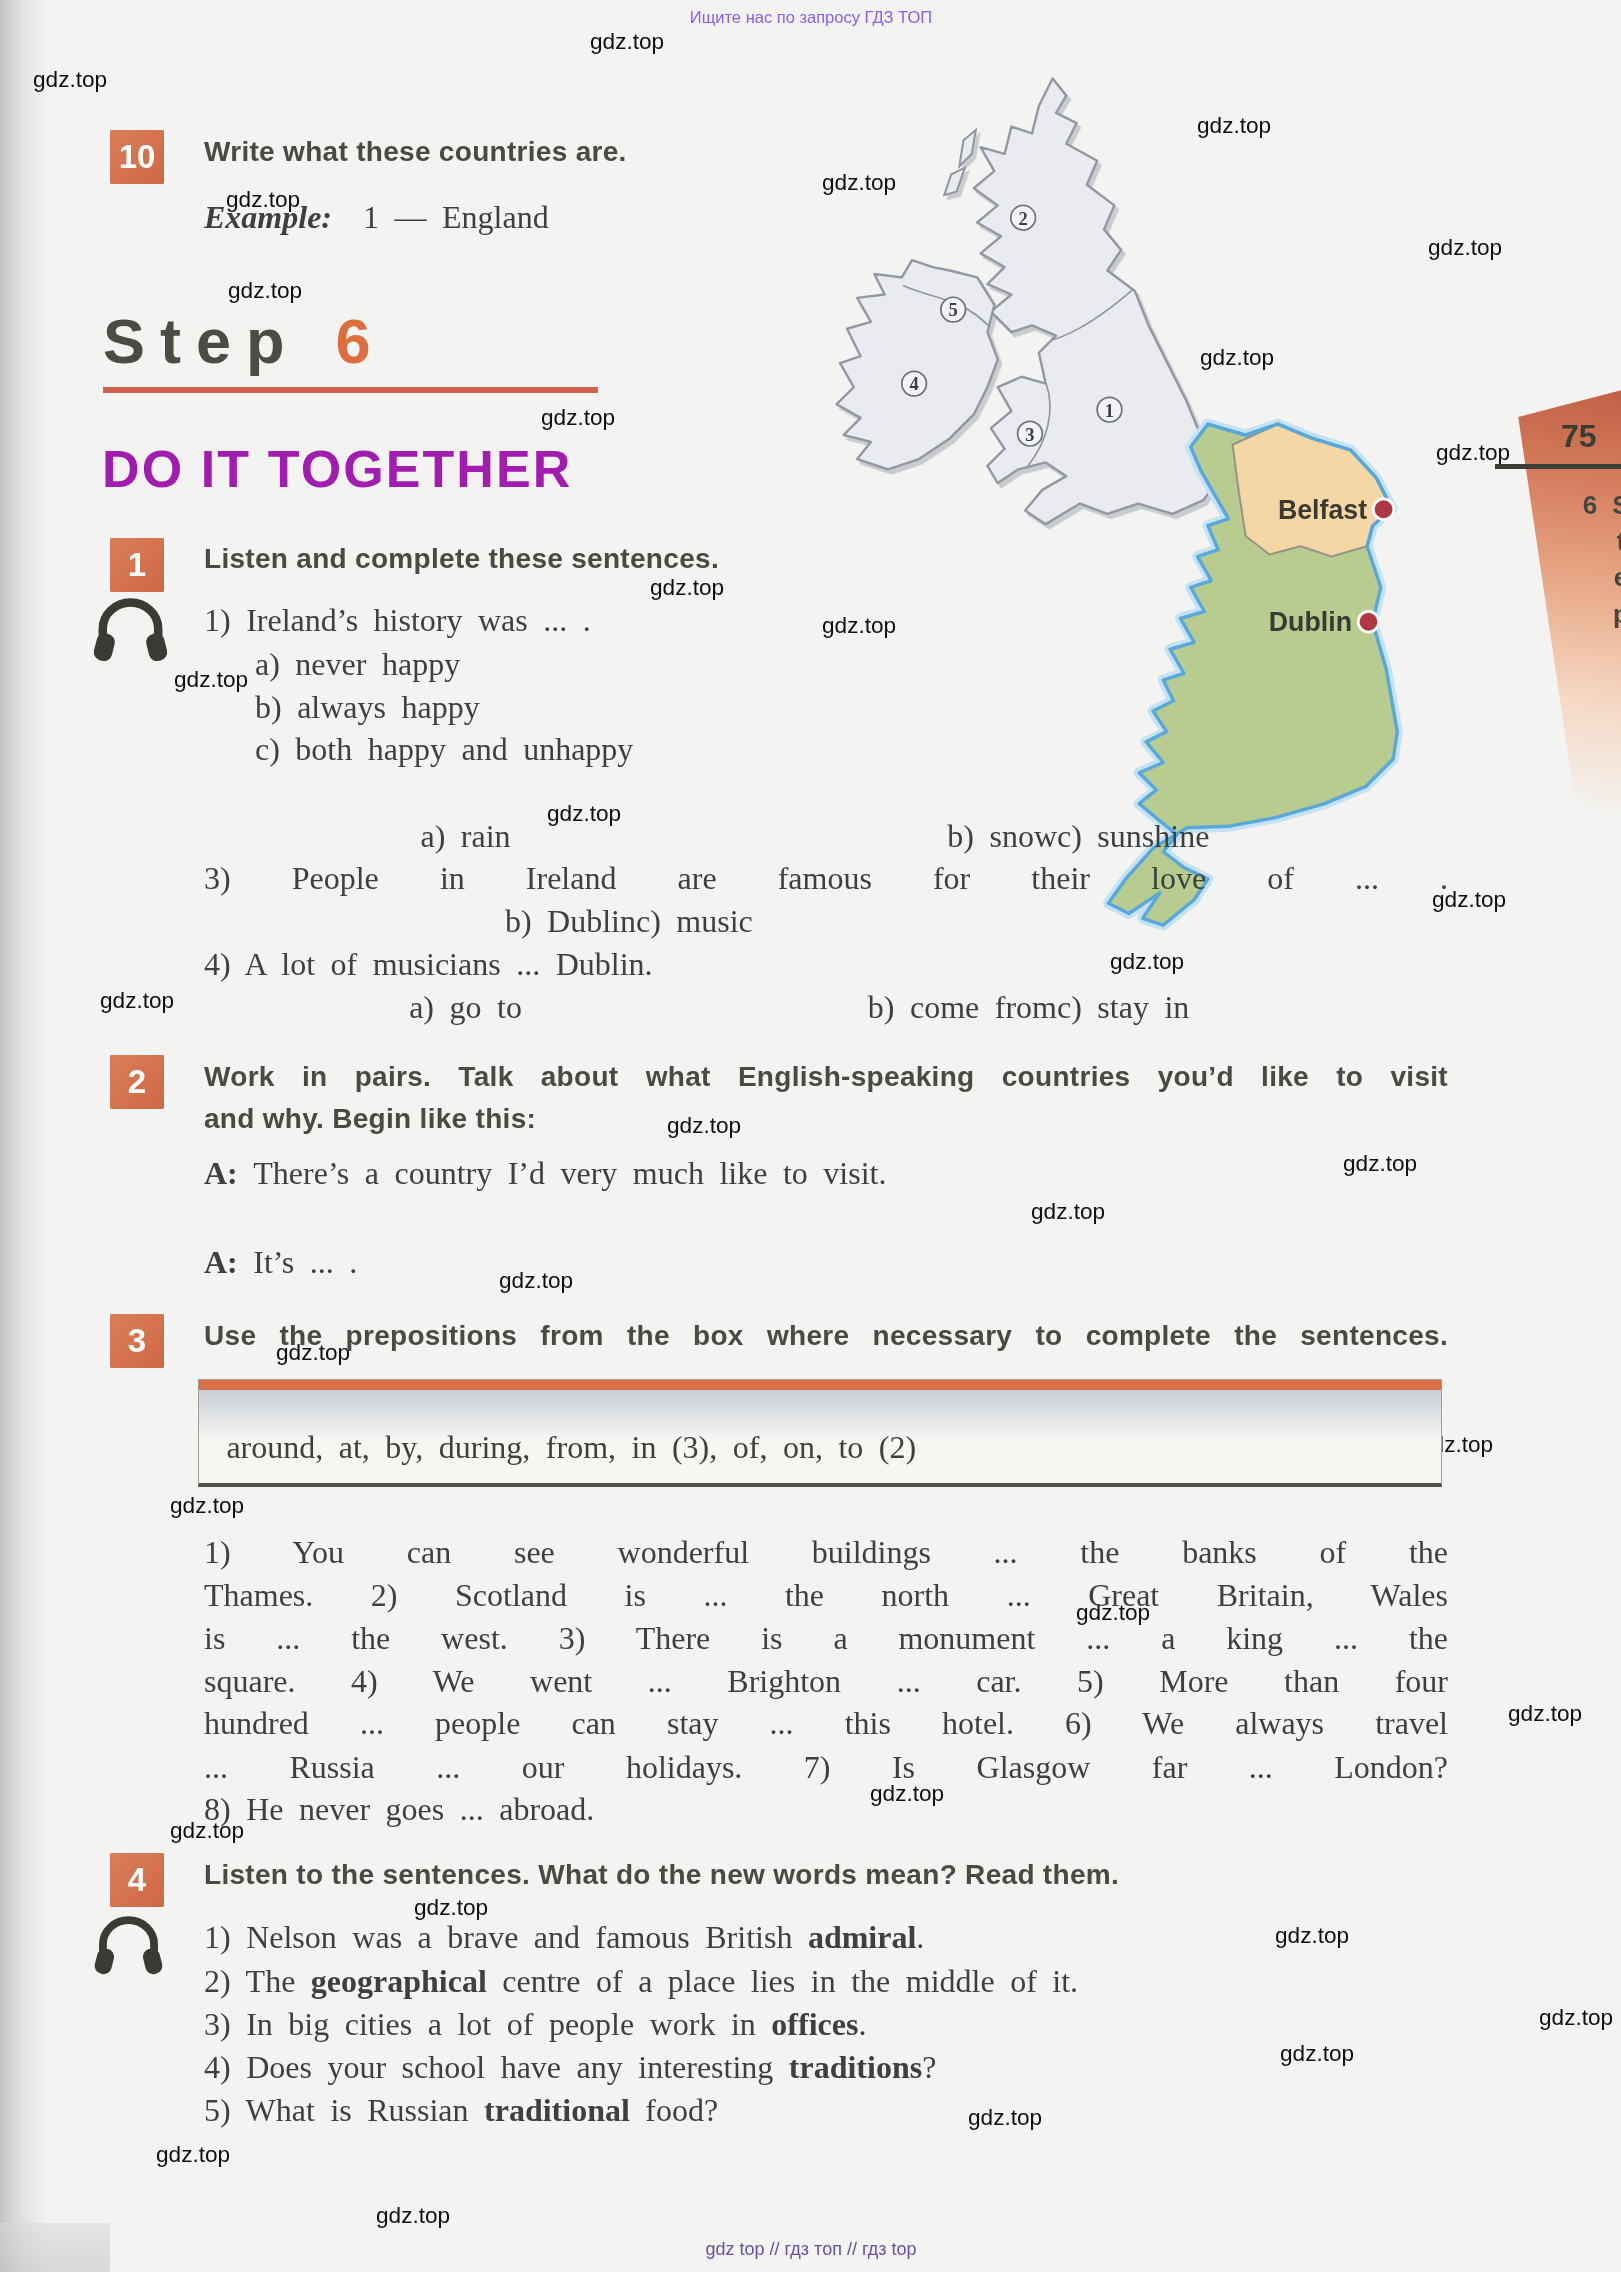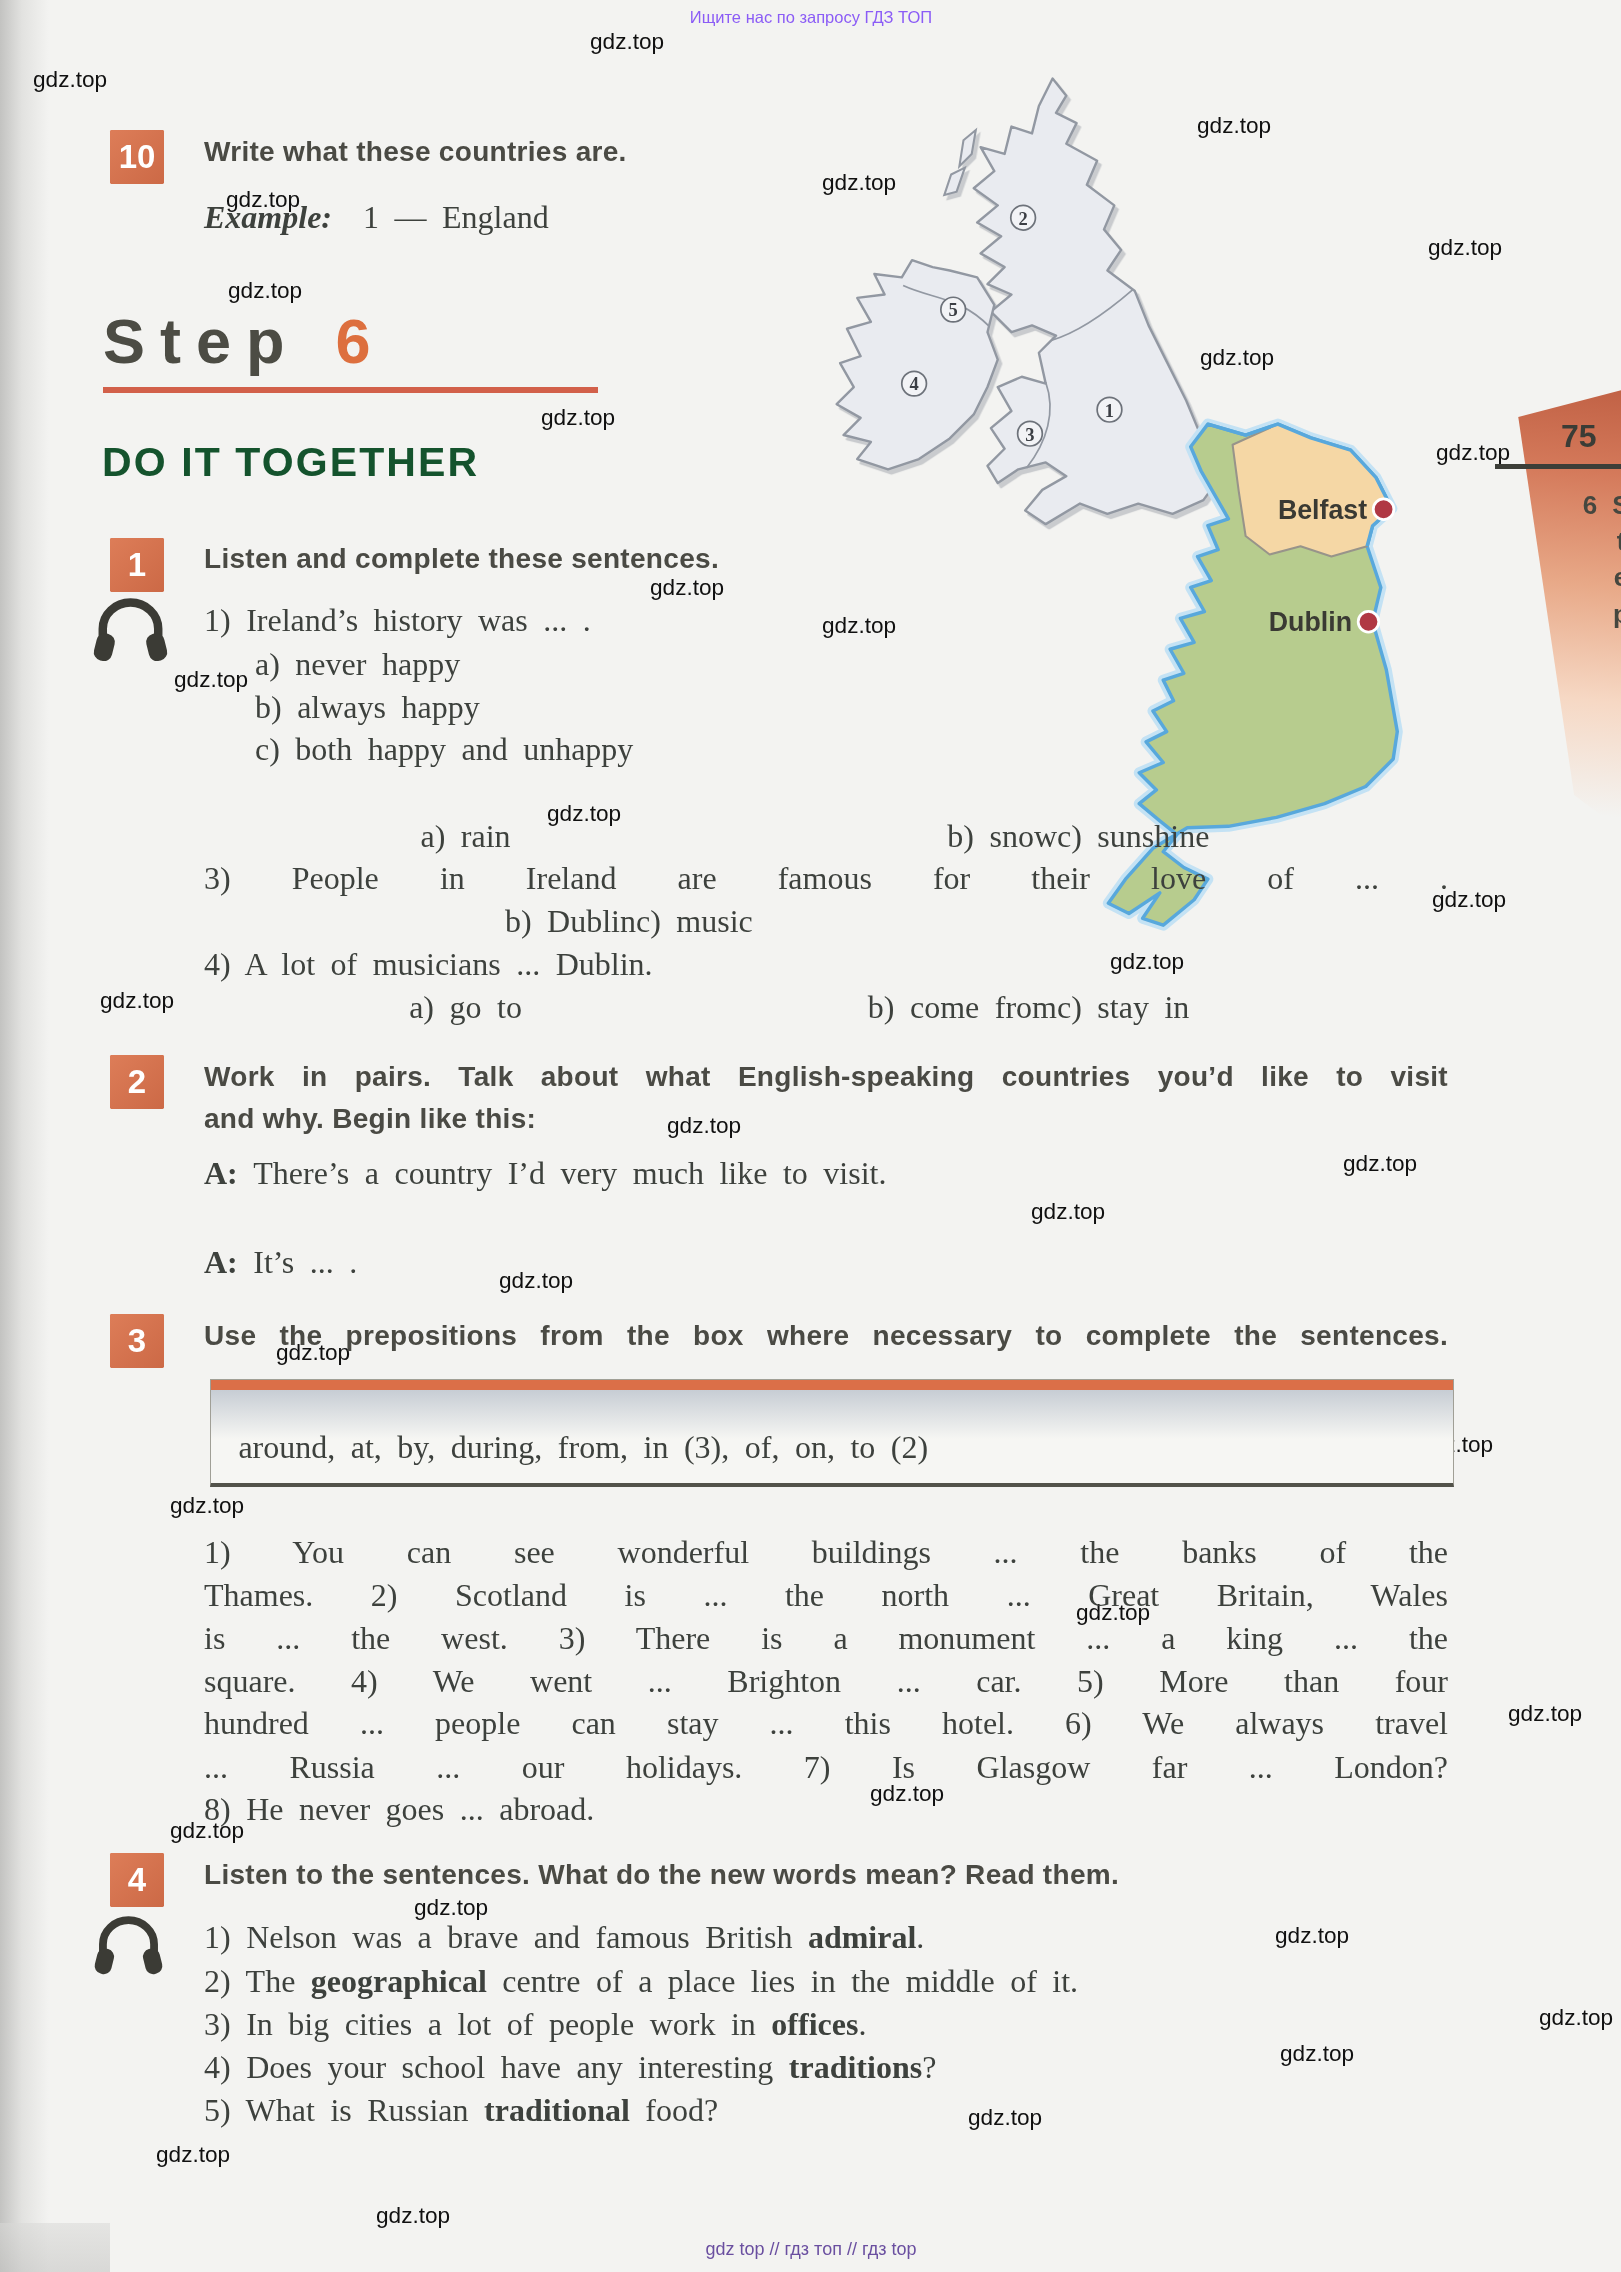--- a/index.html
+++ b/index.html
@@ -29,41 +29,41 @@
   .optrow .c1{width:421px;text-align:center;}
   .optrow .c2{width:381px;text-align:right;}
   .just{white-space:normal;text-align:justify;text-align-last:justify;text-justify:inter-word;}
   .bold{font-weight:bold;}
   .exlabel{font-weight:bold;font-style:italic;}
 
   .step-heading{position:absolute;left:103px;top:305px;font-size:63px;font-weight:bold;color:#4c4c44;}
   .step-heading .word{letter-spacing:15px;}
   .step-heading .six{color:#dd6f3e;margin-left:36px;letter-spacing:0;}
   .underline{position:absolute;left:103px;top:387px;width:495px;height:6.2px;background:#d2604a;}
-  .section-title{position:absolute;left:102px;top:439px;font-size:41px;font-weight:900;
-                 color:#14532d;letter-spacing:2.1px;}
+  .section-title{position:absolute;left:102px;top:439px;font-size:52px;font-weight:900;
+                 color:#a21caf;letter-spacing:2.1px;}
 
   .tabbg{position:absolute;left:1508px;top:381px;width:114px;height:450px;
          background:linear-gradient(185deg,#bf5f43 0%,#d4795a 20%,#e8a988 45%,#f6d8c4 70%,rgba(243,243,241,0) 95%);
          clip-path:polygon(9% 8%,100% 2%,100% 100%,58% 92%);}
   .tab75{position:absolute;left:1561px;top:418px;font-size:32px;font-weight:bold;color:#3a3c36;}
   .tabline{position:absolute;left:1495px;top:464px;width:126px;height:4.8px;background:#3c3e38;}
   .tabstep{position:absolute;left:1574px;top:490px;height:206px;
            writing-mode:vertical-rl;text-orientation:upright;
            font-size:26px;font-weight:bold;color:#45473f;letter-spacing:6.2px;}
 
   .hp{position:absolute;}
   .mapsvg{position:absolute;}
   .cnum-circle{fill:#f2f3f6;stroke:#6d727a;stroke-width:2.5;}
   .cnum-text{font-family:"Liberation Serif",serif;font-size:27px;fill:#3c3f45;font-weight:bold;}
   .citylabel{font-family:"Liberation Sans",sans-serif;font-size:39px;font-weight:bold;fill:#3a3a33;}
 
   .prepbox{position:absolute;left:198px;top:1379px;width:1244px;height:108px;
            background:#f6f6f3;border:1.4px solid #a09f96;border-bottom:4.1px solid #52524a;
-           box-sizing:border-box;margin-left:12px;}
+           box-sizing:border-box;}
   .prepbox .bar{position:absolute;left:0;top:0;width:100%;height:10.3px;background:#db6f48;}
   .prepbox .fade{position:absolute;left:0;top:10.3px;width:100%;height:49px;
                  background:linear-gradient(180deg,#c7cdd4,rgba(246,246,243,0));}
   .prepwords{position:absolute;left:27.4px;top:49px;font-family:"Liberation Serif",serif;
              font-size:32px;color:#3d413d;word-spacing:7.5px;white-space:nowrap;}
 </style>
 </head>
 <body>
 
 <div class="page">

